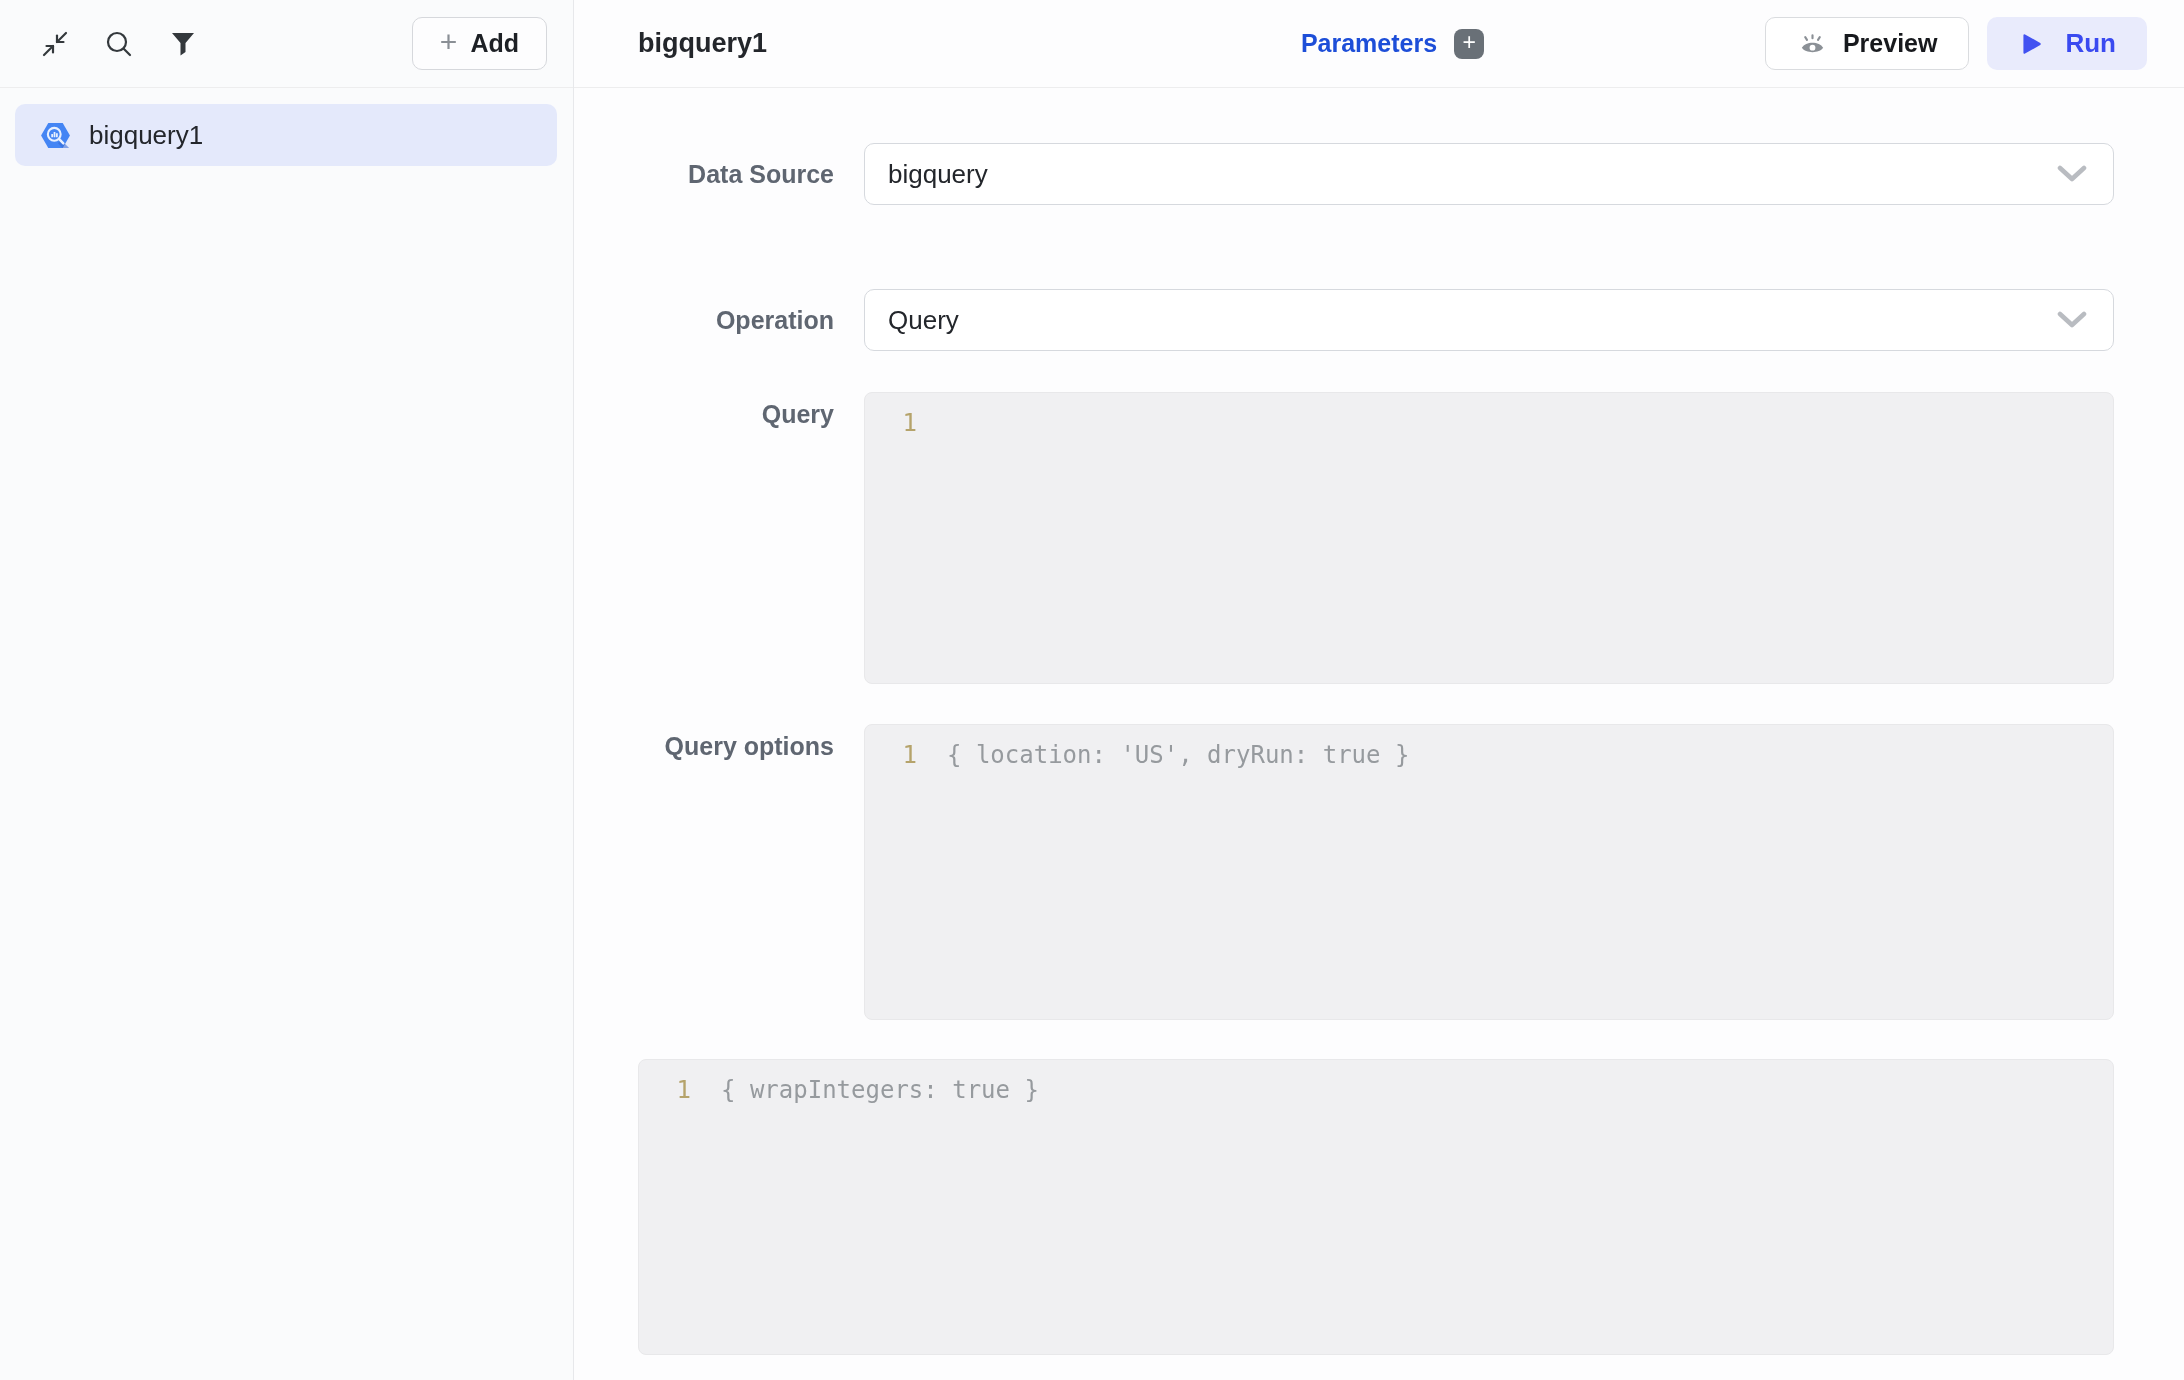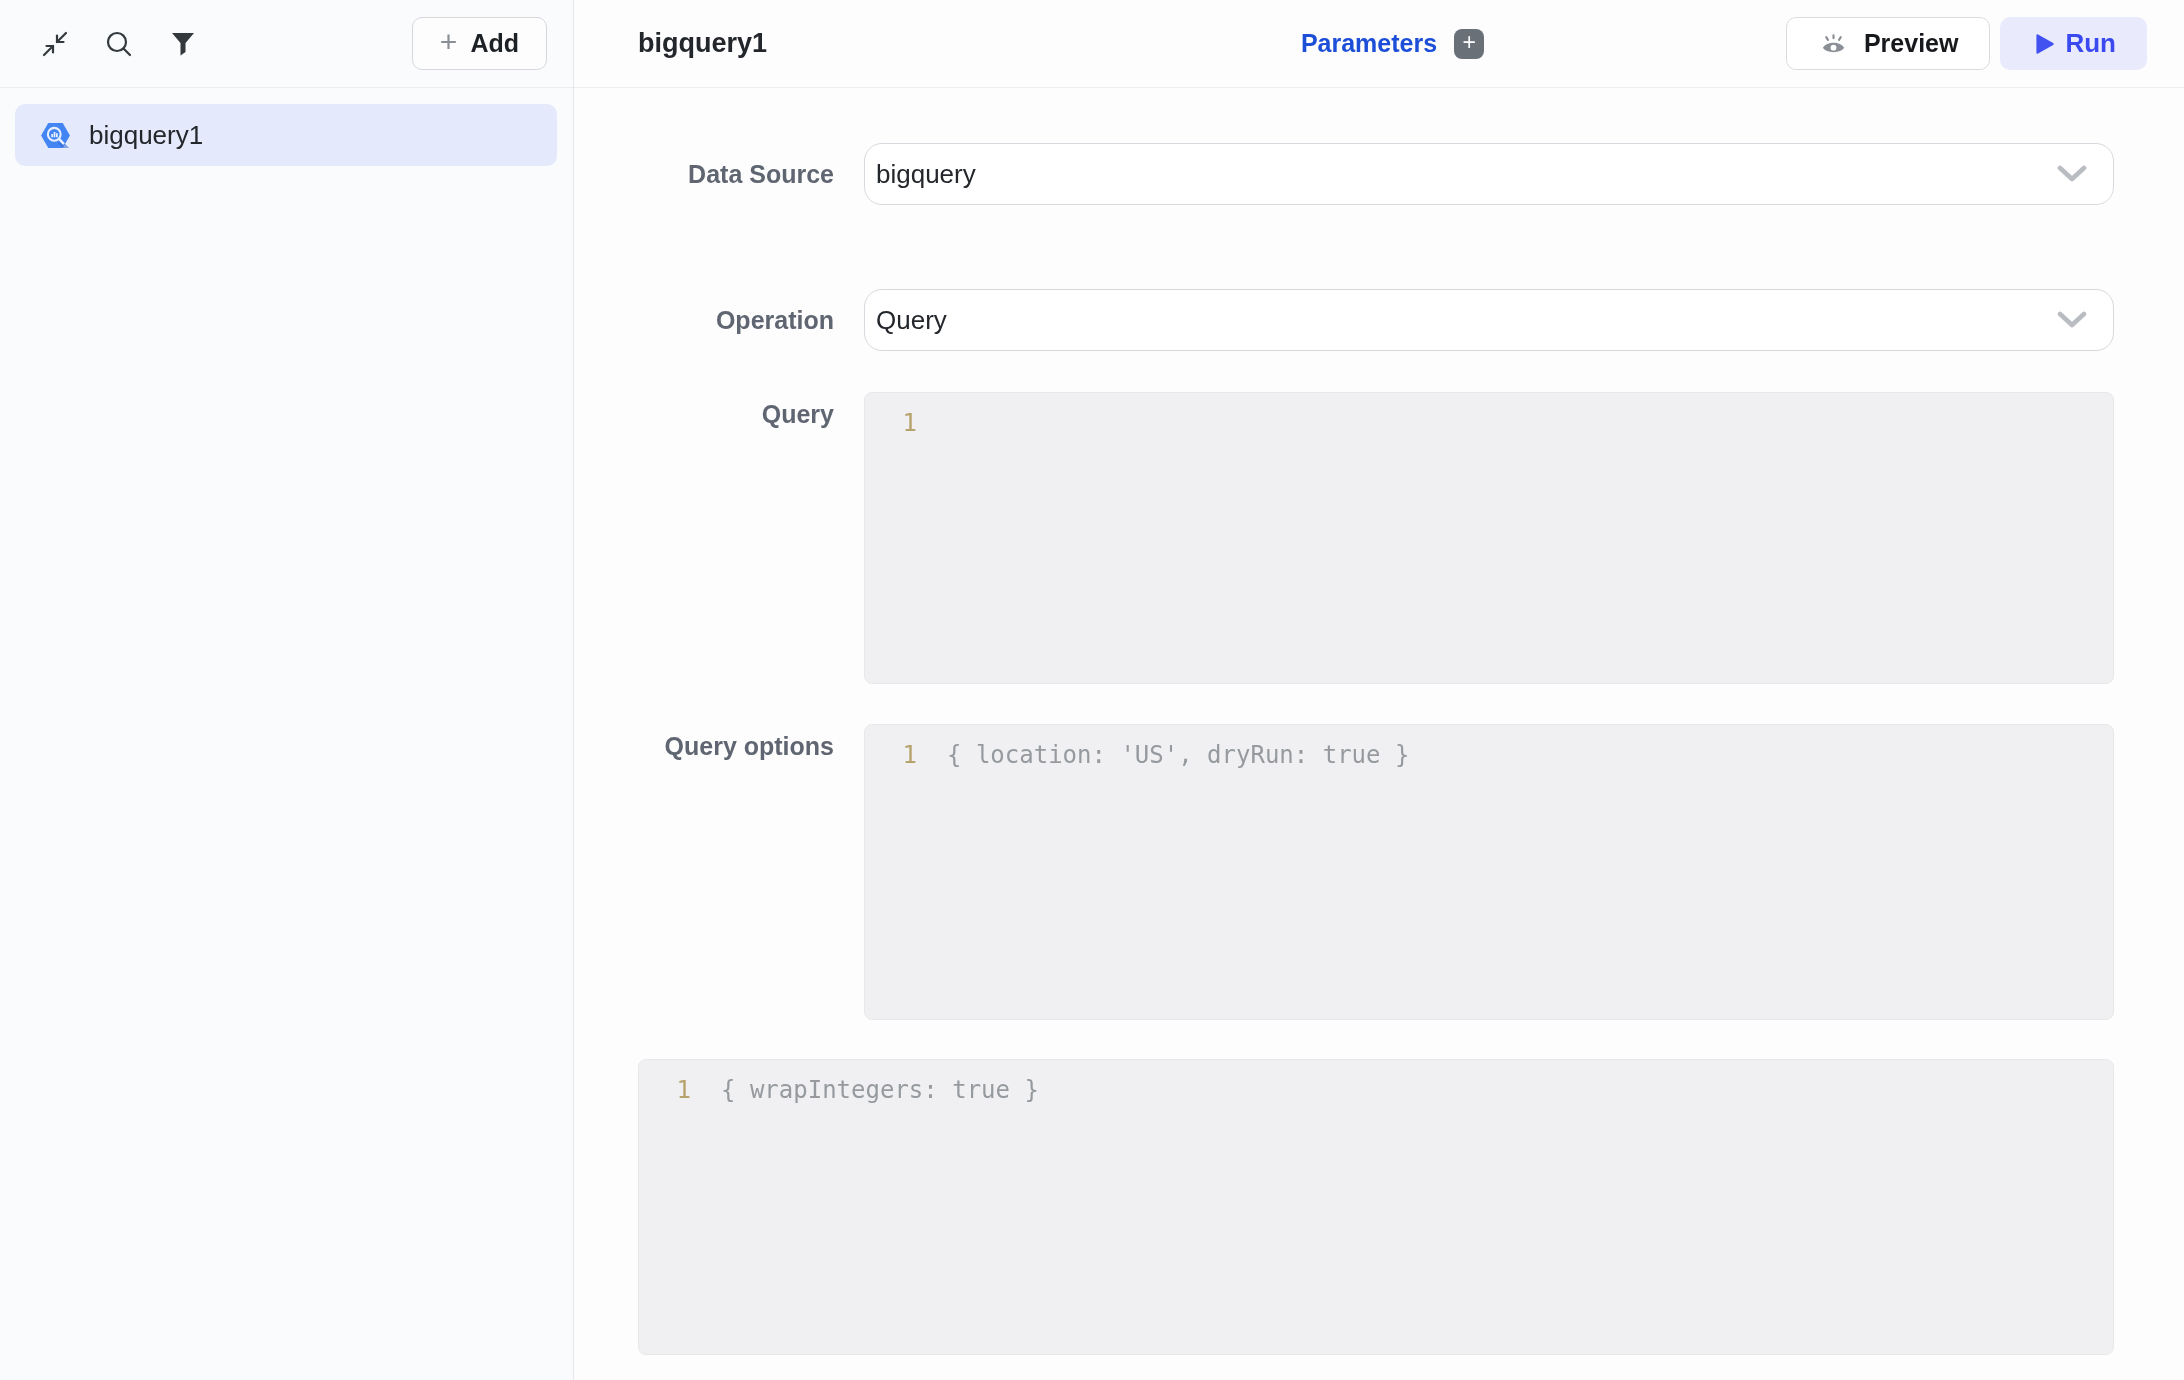--- a/index.html
+++ b/index.html
@@ -60,37 +60,37 @@
   .preview-btn {
     height:53px; padding:0 31px; background:#ffffff;
     border:1px solid #dadcdf; border-radius:10px;
     font-family:inherit; font-size:25px; font-weight:700; color:#17191d;
     display:flex; align-items:center; gap:15px; cursor:pointer;text-align:center;
   }
   .run-btn {
     height:53px; padding:0 31px; background:#e9ebfc;
     border:none; border-radius:10px;
     font-family:inherit; font-size:26px; font-weight:700; color:#3a4af0;
-    display:flex; align-items:center; gap:8px; cursor:pointer;
+    display:flex; align-items:center; gap:21px; cursor:pointer;margin-left:8px;
   }
 
   
   .form { padding:55px 70px 0 64px; }
   .row { display:flex; align-items:flex-start; }
   .row.center { align-items:center; }
   .field-label {
     width:226px; flex:none; font-size:25px; font-weight:700;
     color:#5f6671; line-height:40px; padding-right:30px;text-align:right;
   }
   .row .field-label.top { padding-top:2px; }
 
   .select {
     flex:1; height:62px; background:#ffffff;
-    border:1px solid #d6d9de; border-radius:18px;
-    display:flex; align-items:center; padding:0 26px 0 11px;
+    border:1px solid #d6d9de; border-radius:10px;
+    display:flex; align-items:center; padding:0 26px 0 23px;
     font-size:26px; color:#23262b; cursor:pointer;
   }
   .select .chev { margin-left:auto; }
 
   .editor {
     flex:1; background:#f0f0f2; border:1px solid #e8e8ea; border-radius:8px;
     padding:10px 20px 10px 0; display:flex; align-items:flex-start;
     cursor:text;
   }
   .gutter {

